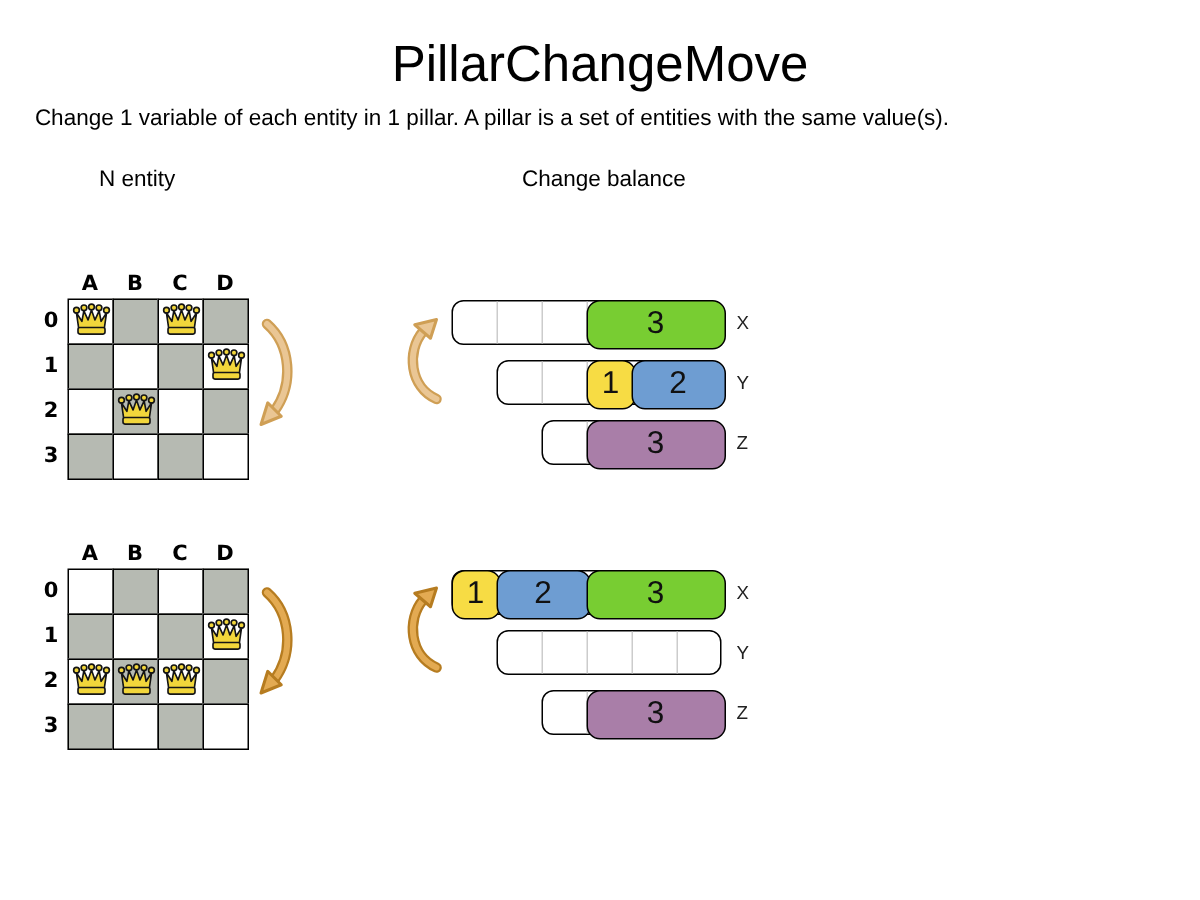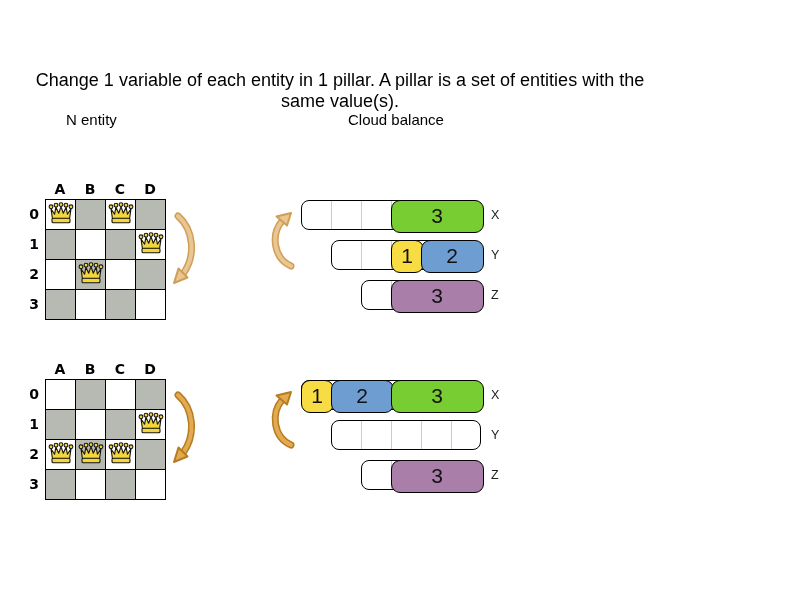--- a/index.html
+++ b/index.html
@@ -1,20 +1,20 @@
 <!DOCTYPE html>
 <html style="--board_gray: #b6bab2; --queen_yellow: #f2d63b; --green: #78cd32; --yellow: #f7dc44; --blue: #6e9dd2; --purple: #a97ea8; --arrow_before_fill: #eac694; --arrow_before_edge: #cf9f55; --arrow_after_fill: #e3aa52; --arrow_after_edge: #b67c20;"><head>
 <meta charset="utf-8">
 <style>
   html,body{margin:0;padding:0;background:#fff;}
   .canvas{position:relative;width:800px;height:600px;background:#fff;overflow:hidden;
           font-family:"Liberation Sans","DejaVu Sans",sans-serif;color:#000;}
   .abs{position:absolute;}
   .title{top:26px;left:0;width:800px;text-align:center;font-size:34px;line-height:1.05;}
-  .subtitle{top:70px;left:12px;width:656px;text-align:center;font-size:18px;}
+  .subtitle{top:70px;left:0;width:656px;text-align:center;font-size:15px;}
   .section-header{top:111px;font-size:15px;white-space:nowrap;}
   .layer{position:absolute;left:0;top:0;width:800px;height:600px;pointer-events:none;}
   .cell{position:absolute;width:31px;height:31px;border:1px solid #000;box-sizing:border-box;
         background:#fff;display:flex;align-items:center;justify-content:center;}
   .cell.dark{background:var(--board_gray,#b6bab2);}
   .board-label{position:absolute;font-family:"DejaVu Sans",sans-serif;font-weight:bold;
         font-size:14px;text-align:center;line-height:1;}
   .bar{position:absolute;height:30px;background:#fff;border:1.5px solid #000;border-radius:8px;
         box-sizing:border-box;}
   .gridline{position:absolute;top:0;bottom:0;width:1px;background:#cccccc;}
@@ -26,24 +26,25 @@
   .block.blue{background:var(--blue);}
   .block.purple{background:var(--purple);}
   .computer-label{position:absolute;font-size:12.5px;color:#222;line-height:1;}
   svg.queen{display:block;}
 </style>
 </head>
 <body>
 
 <div class="canvas">
 
+  <div class="abs title">PillarChangeMove</div>
   <div class="abs subtitle">Change 1 variable of each entity in 1 pillar. A pillar is a set of entities with the same value(s).</div>
 
   <div class="abs section-header" style="left:66px;">N entity</div>
-  <div class="abs section-header" style="left:348px;">Cloud balance</div>
+  <div class="abs section-header" style="left:348px;">Change balance</div>
 
   <div class="layer" id="nqueens-layer">
       <div style="position: absolute; left: 0px; top: 0px;">
         <div class="board-label" style="left: 45px; top: 182px; width: 30px;">A</div>
         <div class="board-label" style="left: 75px; top: 182px; width: 30px;">B</div>
         <div class="board-label" style="left: 105px; top: 182px; width: 30px;">C</div>
         <div class="board-label" style="left: 135px; top: 182px; width: 30px;">D</div>
         <div class="board-label" style="left: 26px; top: 207px; width: 16px;">0</div>
         <div class="board-label" style="left: 26px; top: 237px; width: 16px;">1</div>
         <div class="board-label" style="left: 26px; top: 267px; width: 16px;">2</div>

